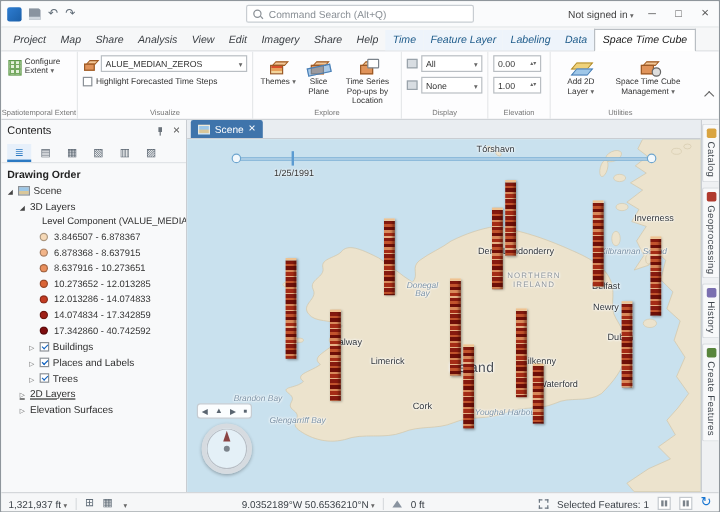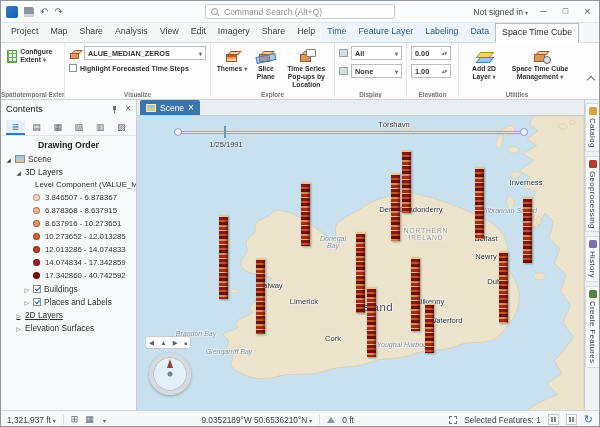--- a/index.html
+++ b/index.html
@@ -17,27 +17,27 @@
   .tb-search { position:absolute; left:50%; transform:translateX(-50%); width:190px; height:15px; border:1px solid #c8cdd2; border-radius:2px; background:#fff; display:flex; align-items:center; gap:5px; padding:0 5px; color:#8a9096; font-size:8.5px; }
   .mag { position:relative; width:8px; height:8px; flex:0 0 auto; }
   .mag::before { content:""; position:absolute; left:0; top:0; width:5px; height:5px; border:1px solid #8a9096; border-radius:50%; }
   .mag::after { content:""; position:absolute; left:5.5px; top:5.5px; width:3px; height:1px; background:#8a9096; transform:rotate(45deg); transform-origin:left center; }
   .tb-right { margin-left:auto; display:flex; align-items:center; gap:9px; font-size:8.5px; color:#444; }
   .caret::after { content:"▾"; font-size:6px; color:#666; margin-left:2px; }
   .winbtn { width:13px; text-align:center; color:#555; font-size:9px; line-height:1; }
   .w-min::after { content:"─"; } .w-max::after { content:"□"; } .w-close::after { content:"×"; font-size:11px; }
 
   
-  .ribbon-tabs { height:20px; display:flex; background:#f6f7f8; border-bottom:1px solid #d9dcdf; padding-left:4px; font-size:8.8px; }
+  .ribbon-tabs { height:20px; display:flex; align-items:flex-end; background:#f6f7f8; border-bottom:1px solid #d9dcdf; padding-left:4px; font-size:8.8px;font-style:italic; }
   .rtab { padding:3px 6px 4px; color:#3b3f44; white-space:nowrap; }
   .rtab.ctx { color:#1f5c8b; background:#eef4fb; }
   .rtab.active { background:#fff; border:1px solid #b9bec3; border-bottom:1px solid #fff; margin-bottom:-1px; color:#222; z-index:2; }
 
   
-  .ribbon { height:57px; display:flex; background:#fdfdfe; border-bottom:1px solid #cfd3d7; position:relative;font-weight:bold; }
+  .ribbon { height:57px; display:flex; background:#fdfdfe; border-bottom:1px solid #cfd3d7; position:relative; }
   .rgroup { position:relative; display:flex; gap:4px; padding:3px 4px 13px; border-right:1px solid #e6e8ea; align-items:flex-start; }
   .glabel { position:absolute; left:0; right:0; bottom:1px; text-align:center; font-size:6.3px; color:#777; white-space:nowrap; overflow:hidden; }
   .bigbtn { display:flex; flex-direction:column; align-items:center; gap:2px; padding:2px 2px; border-radius:2px; font-size:6.8px; text-align:center; line-height:1.15; color:#333; }
   .col { display:flex; flex-direction:column; gap:4px; }
   .small-row { display:flex; align-items:center; gap:3px; font-size:7px; color:#333; }
   .combo { height:14px; border:1px solid #b9bec3; background:#fff; display:flex; align-items:center; padding:0 3px; font-size:7.3px; color:#333; gap:3px; }
   .combo .flex1 { flex:1; overflow:hidden; white-space:nowrap; }
   .spin { height:14px; width:40px; border:1px solid #b9bec3; background:#fff; display:flex; align-items:center; font-size:7.3px; padding:0 3px; }
   .spin .arrows { margin-left:auto; display:flex; flex-direction:column; line-height:.6; font-size:5px; color:#666; }
   .cbx { width:8px; height:8px; border:1px solid #8a9096; background:#fff; position:relative; flex:0 0 auto; }
@@ -54,21 +54,21 @@
   .ic-layers::before { content:""; position:absolute; left:1px; top:2px; width:12px; height:4px; background:#f0d27a; border:1px solid #b08c2f; transform:skewX(-40deg); }
   .ic-layers::after { content:""; position:absolute; left:1px; top:7px; width:12px; height:4px; background:#9fc7e8; border:1px solid #4a7fb5; transform:skewX(-40deg); }
   .ic-mgmt::after { content:""; position:absolute; right:-3px; bottom:-1px; width:6px; height:6px; border:1.5px solid #666; border-radius:50%; background:#ddd; }
   .ic-mini { width:9px; height:8px; background:#d8dde2; border:1px solid #9aa3ab; flex:0 0 auto; }
   .ribbon-collapse { position:absolute; right:5px; bottom:16px; width:6px; height:6px; border-left:1px solid #666; border-top:1px solid #666; transform:rotate(45deg); }
 
   
   .main { display:flex; height:310px; }
 
   
-  .contents { width:136px; border-right:1px solid #c9cdd2; background:#f8f9fa; display:flex; flex-direction:column; overflow:hidden;text-align:center; }
+  .contents { width:155px; border-right:1px solid #c9cdd2; background:#f8f9fa; display:flex; flex-direction:column; overflow:hidden; }
   .c-header { height:18px; display:flex; align-items:center; padding:0 5px; font-size:9.2px; color:#222; }
   .c-tools { margin-left:auto; display:flex; gap:7px; align-items:center; color:#666; }
   .pin { position:relative; width:8px; height:9px; }
   .pin::before { content:""; position:absolute; left:2.5px; top:1px; width:3px; height:4px; background:#6b737b; }
   .pin::after { content:""; position:absolute; left:3.5px; top:5.5px; width:1px; height:3px; background:#6b737b; }
   .xgly::after { content:"×"; font-size:10px; color:#555; line-height:1; }
   .c-searchrow { display:flex; align-items:center; gap:4px; padding:1px 5px 2px; }
   .funnel { width:0; height:0; border-left:4px solid transparent; border-right:4px solid transparent; border-top:5px solid #7b838b; }
   .c-search { flex:1; height:14px; border:1px solid #c4c9ce; background:#fff; display:flex; align-items:center; padding:0 4px; gap:4px; color:#9aa0a6; font-size:8px; }
   .c-search .mag { margin-left:auto; }
@@ -340,20 +340,25 @@
 
       <div class="trow" style="padding-left:22px;">
         <span class="tw closed"></span>
         <span class="cbx checked"></span>
         <span>Buildings</span>
       </div>
       <div class="trow" style="padding-left:22px;">
         <span class="tw closed"></span>
         <span class="cbx checked"></span>
         <span>Places and Labels</span>
+      </div>
+      <div class="trow" style="padding-left:22px;">
+        <span class="tw closed"></span>
+        <span class="cbx checked"></span>
+        <span>Trees</span>
       </div>
       <div class="trow" style="padding-left:14px;text-decoration:underline;">
         <span class="tw closed"></span>
         <span>2D Layers</span>
       </div>
       <div class="trow" style="padding-left:14px;">
         <span class="tw closed"></span>
         <span>Elevation Surfaces</span>
       </div>
     </div>

